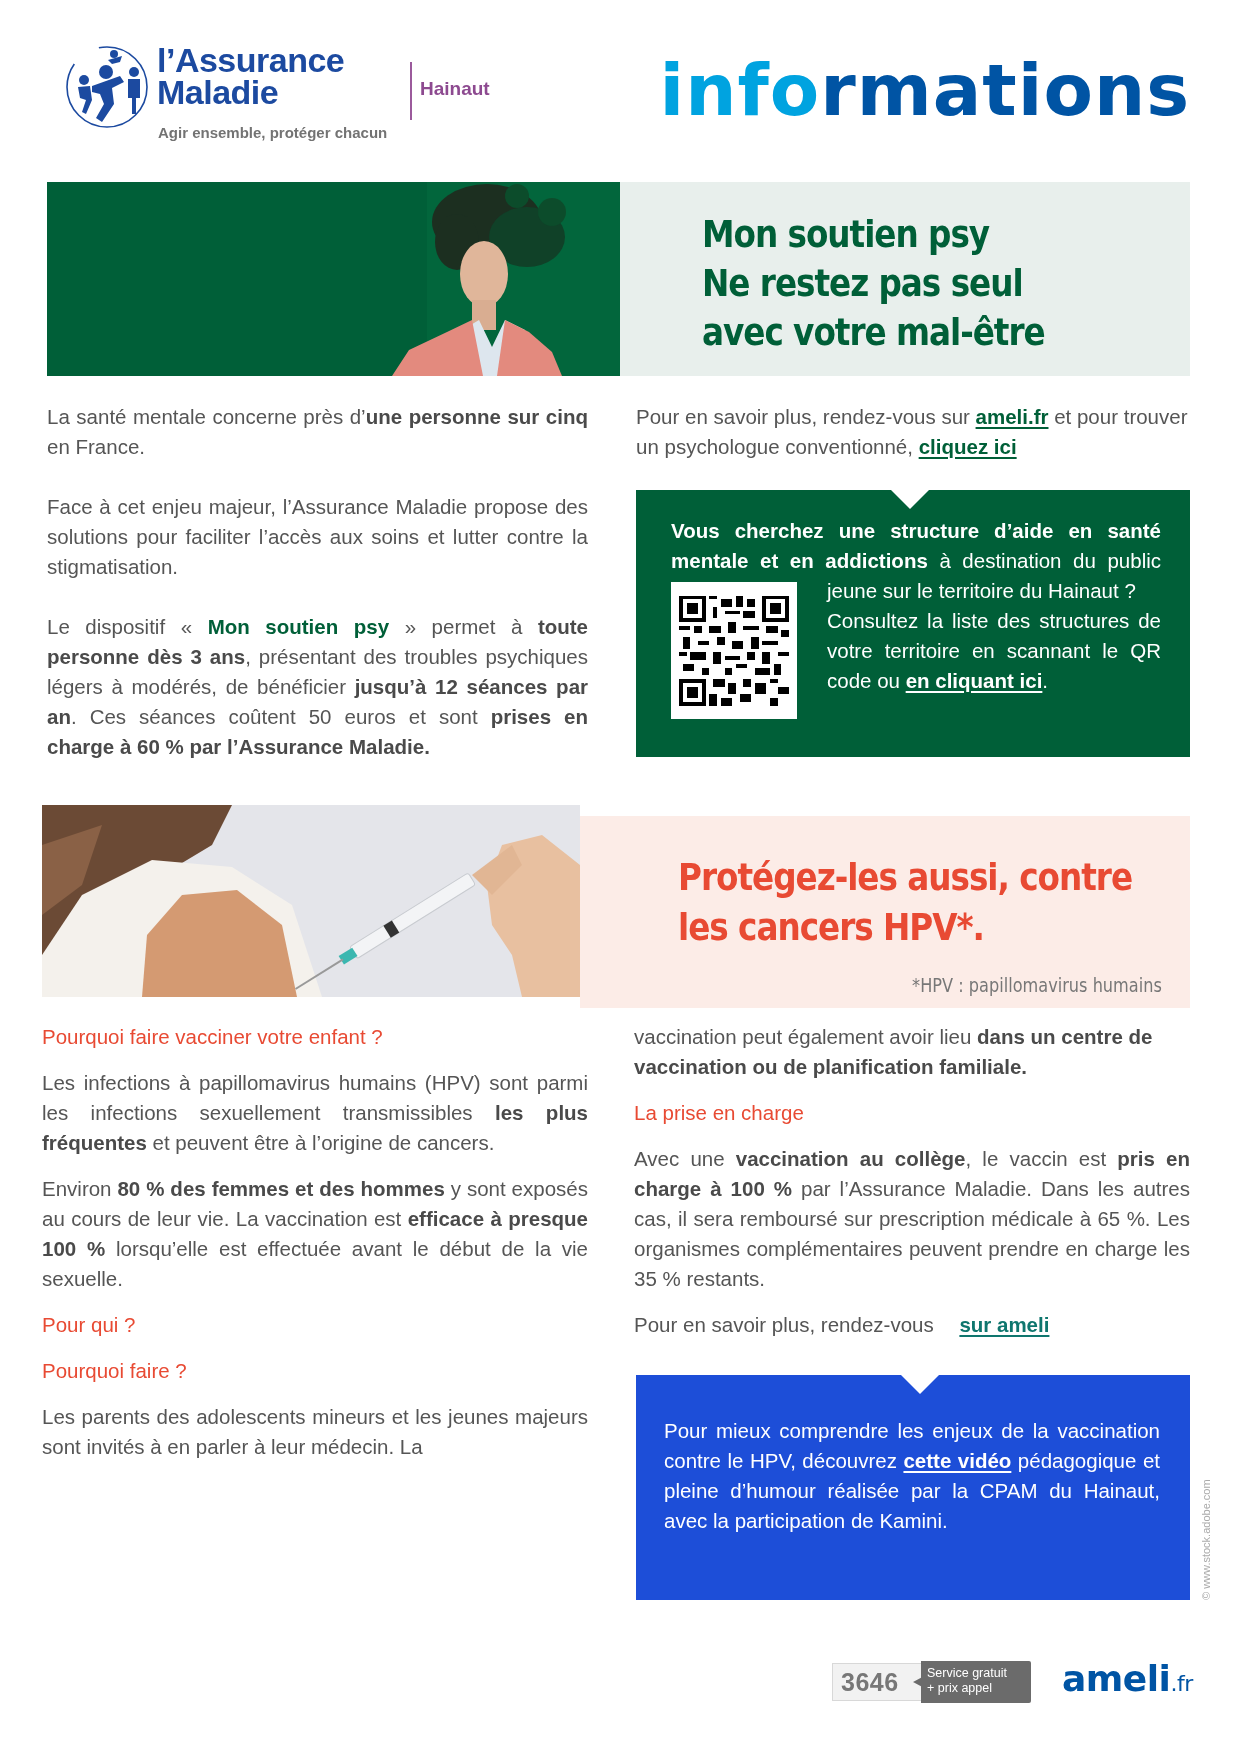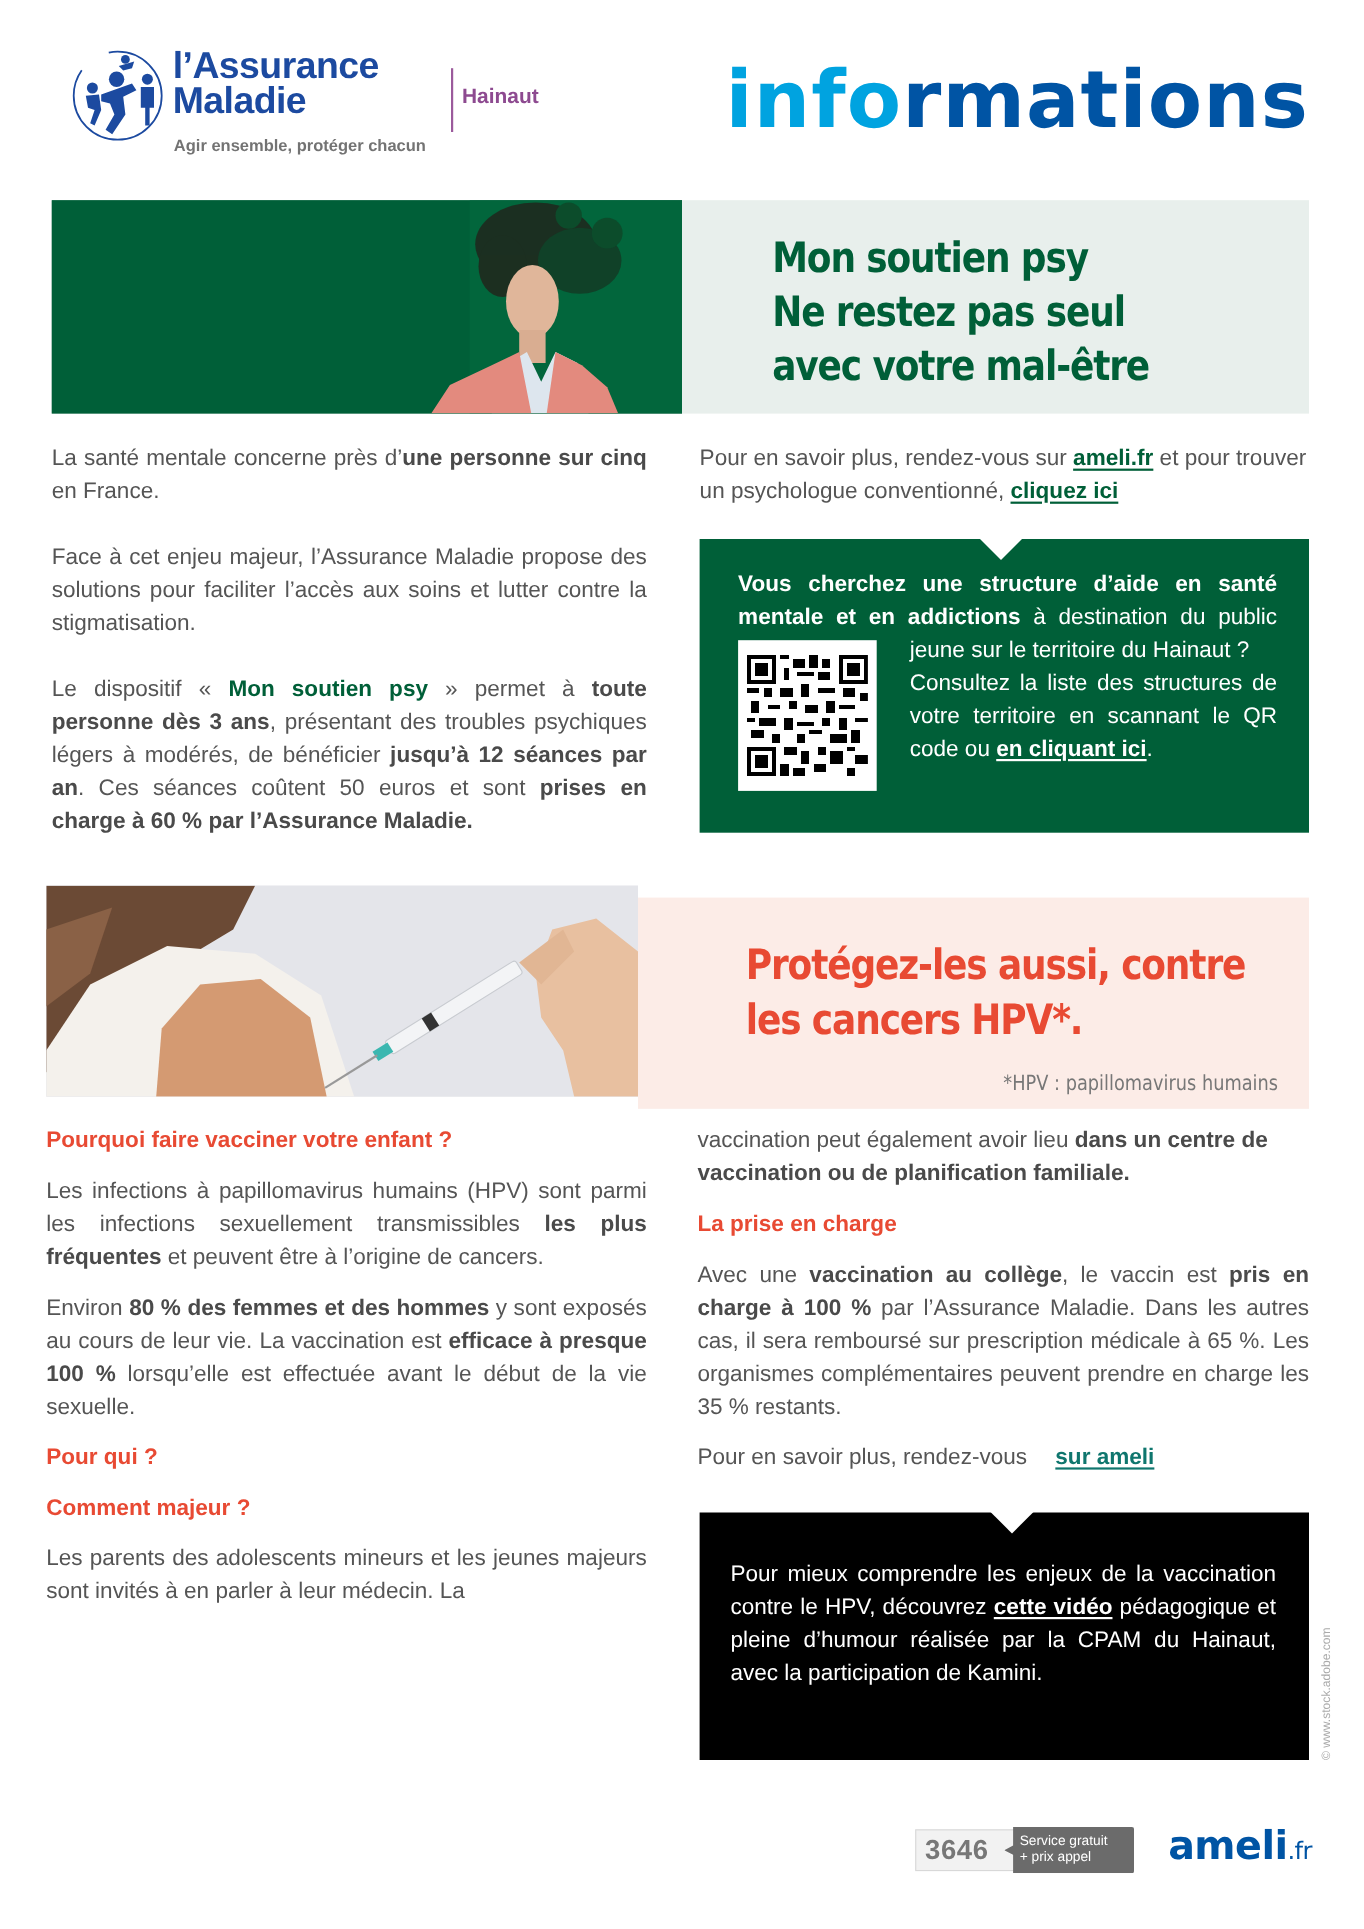--- a/index.html
+++ b/index.html
@@ -50,25 +50,25 @@
 
   
   .hero2 { position: absolute; left: 42px; top: 805px; width: 1148px; height: 192px; }
   .hero2-img { position: absolute; left: 0; top: 0; width: 538px; height: 192px; background: #e8e8ec; overflow: hidden; }
   .hero2-panel { position: absolute; left: 538px; top: 11px; width: 610px; height: 192px; background: #fcece7; }
   .hero2-title { position: absolute; left: 98px; top: 36px; color: #e84a33; font-weight: bold; font-size: 38px; line-height: 50px; font-family: "DejaVu Sans", sans-serif; letter-spacing: -1.2px; transform: scaleX(0.86); transform-origin: left top; white-space: nowrap; }
   .hero2-note { position: absolute; right: 28px; top: 158px; color: #777777; font-size: 19px; font-family: "DejaVu Sans", sans-serif; transform: scaleX(0.85); transform-origin: right top; white-space: nowrap; }
 
   .col1b { left: 42px; top: 1022px; width: 546px; }
   .col2b { left: 634px; top: 1022px; width: 556px; }
-  .col h3 { color: #e84a33; font-size: 20.5px; font-weight: bold; line-height: 30px; margin-bottom: 16px; }
+  .col h3 { color: #e84a33; font-size: 20.5px; font-weight: normal; line-height: 30px; margin-bottom: 16px; }
   .col1b p, .col2b p { margin-bottom: 16px; }
 
   
-  .callout-red { left: 636px; top: 1375px; width: 554px; height: 225px; background: #000000; }
+  .callout-red { left: 636px; top: 1375px; width: 554px; height: 225px; background: #1d4ed8; }
   .callout-red .callout-notch { left: 264px; }
   .callout-red-inner { position: absolute; left: 28px; top: 41px; width: 496px; text-align: justify; }
 
   
   .credit { position: absolute; left: 1200px; top: 1600px; transform: rotate(-90deg); transform-origin: left top; color: #aaaaaa; font-size: 11px; white-space: nowrap; }
 
   
   .phone-badge { position: absolute; left: 832px; top: 1663px; width: 176px; height: 38px; background: #f2f2f2; border: 1px solid #d8d8d8; }
   .phone-number { position: absolute; left: 8px; top: 4px; font-size: 25px; font-weight: bold; color: #777777; letter-spacing: 0.5px; }
   .phone-note { position: absolute; left: 80px; top: -3px; width: 118px; height: 42px; background: #6b6b6b; color: #ffffff; font-size: 12.5px; line-height: 15px; padding: 5px 0 0 14px; border-radius: 2px; clip-path: polygon(8px 0, 100% 0, 100% 100%, 8px 100%, 8px 60%, 0 50%, 8px 40%); }
@@ -242,21 +242,21 @@
     </div>
     <div class="hero2-note">*HPV : papillomavirus humains</div>
   </div>
 </div>
 
 <div class="col col1b">
   <h3>Pourquoi faire vacciner votre enfant ?</h3>
   <p><span>Les infections à papillomavirus humains (HPV) sont parmi les infections sexuellement transmissibles </span><b>les plus fréquentes</b><span> et peuvent être à l’origine de cancers.</span></p>
   <p><span>Environ </span><b>80 % des femmes et des hommes</b><span> y sont exposés au cours de leur vie. La vaccination est </span><b>efficace à presque 100 %</b><span> lorsqu’elle est effectuée avant le début de la vie sexuelle.</span></p>
   <h3>Pour qui ?</h3>
-  <h3>Comment majeur ?</h3>
+  <h3>Pourquoi faire ?</h3>
   <p>Les parents des adolescents mineurs et les jeunes majeurs sont invités à en parler à leur médecin. La</p>
 </div>
 
 <div class="col col2b">
   <p style="text-align:left"><span>vaccination peut également avoir lieu </span><b>dans un centre de vaccination ou de planification familiale.</b></p>
   <h3>La prise en charge</h3>
   <p><span>Avec une </span><b>vaccination au collège</b><span>, le vaccin est </span><b>pris en charge à 100 %</b><span> par l’Assurance Maladie. Dans les autres cas, il sera remboursé sur prescription médicale à 65 %. Les organismes complémentaires peuvent prendre en charge les 35 % restants.</span></p>
   <p style="text-align:left"><span>Pour en savoir plus, rendez-vous </span><a class="link-red">sur ameli</a></p>
 </div>
 

